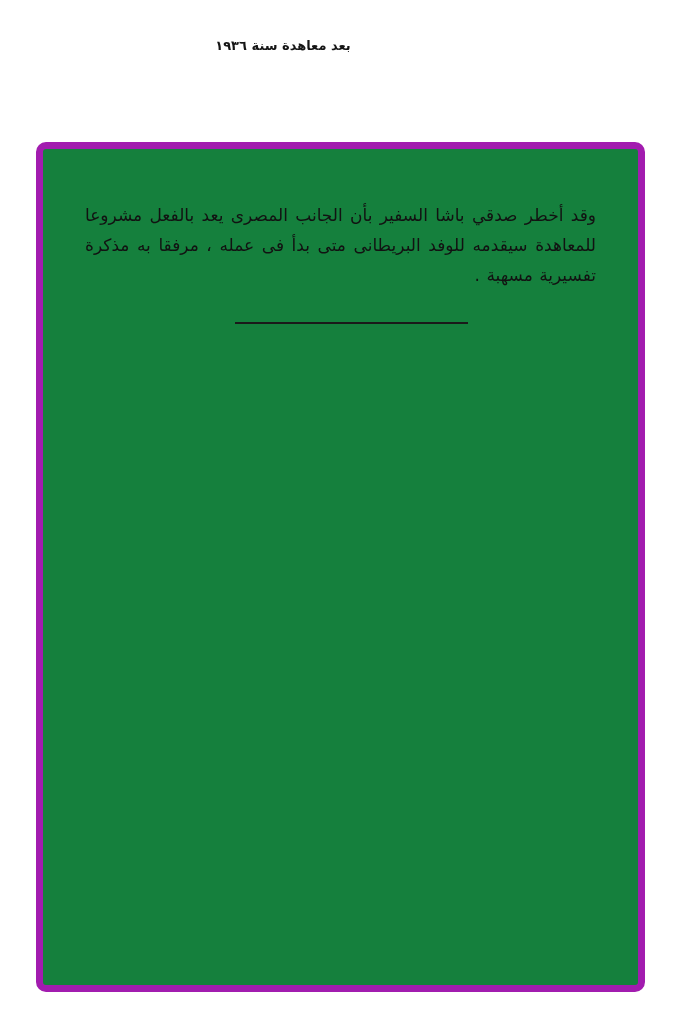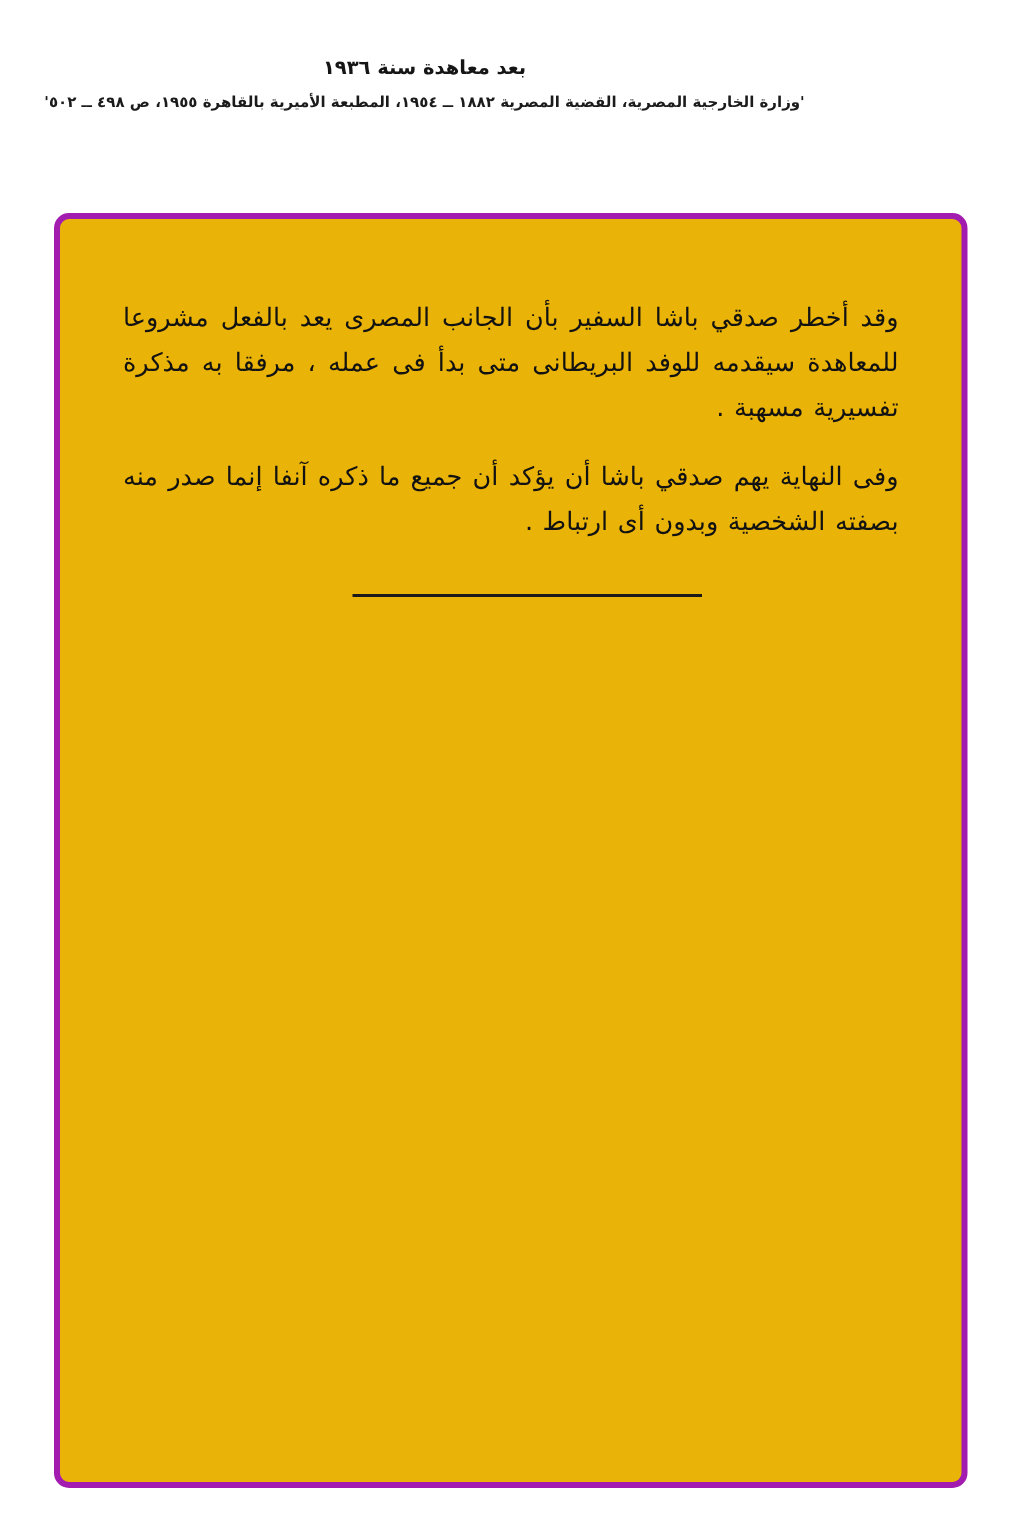--- a/index.html
+++ b/index.html
@@ -36,23 +36,23 @@
   .header-source {
     font-size: 10px;
     font-weight: bold;
     color: #1b1b1b;
     white-space: nowrap;
   }
   .doc-frame {
     position: absolute;
     left: 36px; top: 142px;
     width: 609px; height: 850px;
-    border: 4px solid #a21caf;
+    border: 7px solid #a21caf;
     border-radius: 10px;
-    background: #eab308;
+    background: #15803d;
   }
   .doc-content {
     padding: 52px 42px 0 42px;
     direction: rtl;
   }
   .para {
     font-size: 17px;
     line-height: 1.75;
     text-align: justify;
     color: #121212;
@@ -67,24 +67,22 @@
     transform: translateX(11px);
   }
 </style>
 </head>
 <body>
 
 <div class="page">
 
   <div class="header">
     <div class="header-line1">بعد معاهدة سنة ١٩٣٦</div>
-    <div class="header-source">'وزارة الخارجية المصرية، القضية المصرية ١٨٨٢ ــ ١٩٥٤، المطبعة الأميرية بالقاهرة ١٩٥٥، ص ٤٩٨ ــ ٥٠٢'</div>
   </div>
 
   <div class="doc-frame">
     <div class="doc-content">
       <p class="para">وقد أخطر صدقي باشا السفير بأن الجانب المصرى يعد بالفعل مشروعا للمعاهدة سيقدمه للوفد البريطانى متى بدأ فى عمله ، مرفقا به مذكرة تفسيرية مسهبة .</p>
-      <p class="para">وفى النهاية يهم صدقي باشا أن يؤكد أن جميع ما ذكره آنفا إنما صدر منه بصفته الشخصية وبدون أى ارتباط .</p>
       <div class="divider"></div>
     </div>
   </div>
 
 </div>
 
 </body></html>

